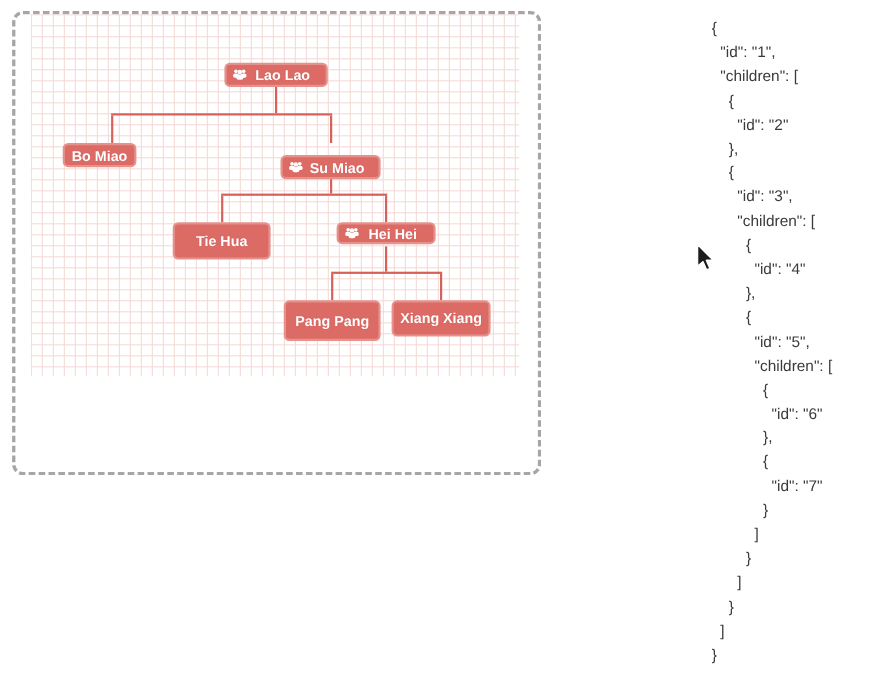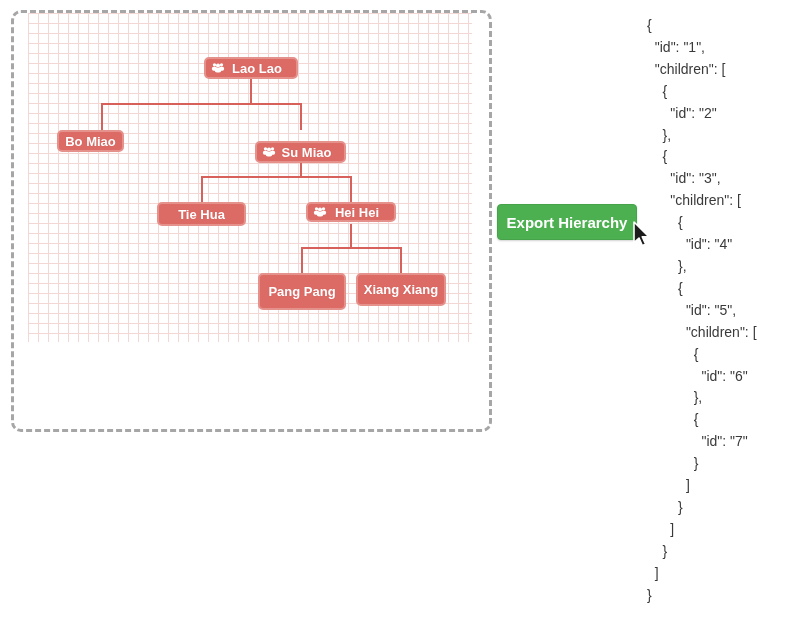--- a/index.html
+++ b/index.html
@@ -143,21 +143,21 @@
               <circle cx="4" cy="2.9" r="1.9"></circle>
               <circle cx="12" cy="2.9" r="1.9"></circle>
               <rect x="1" y="5.1" width="6" height="4.4" rx="2"></rect>
               <rect x="9" y="5.1" width="6" height="4.4" rx="2"></rect>
               <circle cx="8" cy="3.6" r="2.3"></circle>
               <rect x="4.3" y="6.3" width="7.4" height="5.4" rx="2.4"></rect>
             </g>
           </svg>
           <span class="label">Su Miao</span>
         </div>
-        <div class="node" style="left: 143px; top: 189px; width: 89px; height: 24px;">
+        <div class="node" style="left: 143px; top: 189px; width: 89px; height: 34px;">
           <span class="label">Tie Hua</span>
         </div>
         <div class="node with-icon" style="left: 292px; top: 189px; width: 90px; height: 20px;">
           <svg class="users-icon" viewBox="0 0 16 13">
             <g fill="#ffffff">
               <circle cx="4" cy="2.9" r="1.9"></circle>
               <circle cx="12" cy="2.9" r="1.9"></circle>
               <rect x="1" y="5.1" width="6" height="4.4" rx="2"></rect>
               <rect x="9" y="5.1" width="6" height="4.4" rx="2"></rect>
               <circle cx="8" cy="3.6" r="2.3"></circle>
@@ -168,21 +168,20 @@
         </div>
         <div class="node" style="left: 244px; top: 260px; width: 88px; height: 37px;">
           <span class="label">Pang Pang</span>
         </div>
         <div class="node" style="left: 342px; top: 260px; width: 90px; height: 33px;">
           <span class="label">Xiang Xiang</span>
         </div>
       </div>
   </div>
 
-  <button class="export-btn">Export Hierarchy</button>
 
   <pre class="json-output" id="json-out">{
   "id": "1",
   "children": [
     {
       "id": "2"
     },
     {
       "id": "3",
       "children": [

